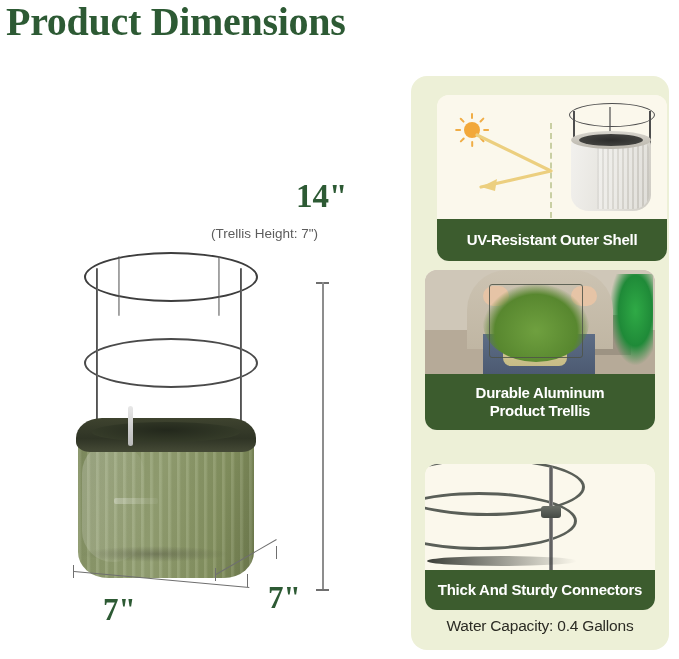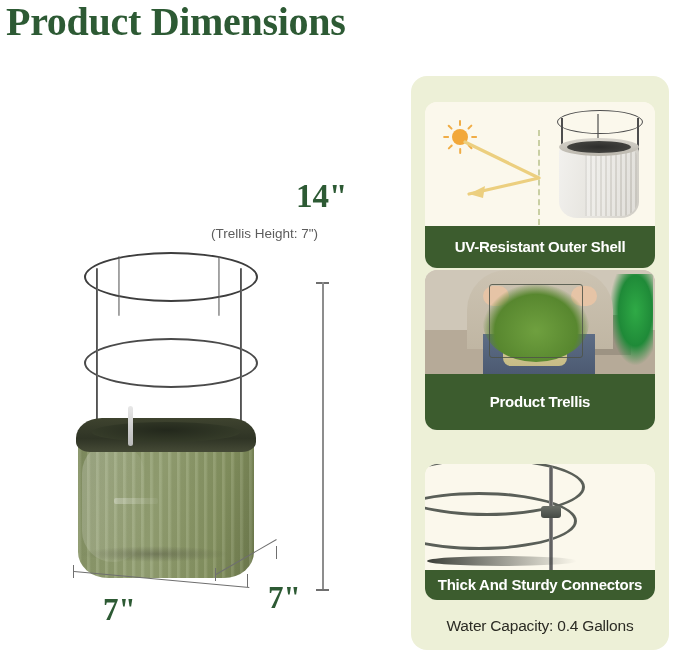--- a/index.html
+++ b/index.html
@@ -279,21 +279,21 @@
   <div class="dim-line" style="left:215px;top:490px;width:130px;height:36px;">
     <div class="tick" style="left:0;top:22px;"></div>
     <div class="seg" style="left:1px;top:28px;width:70px;transform:rotate(-30deg);"></div>
     <div class="tick" style="left:61px;top:0;"></div>
   </div>
   <div class="dim-text" style="left:268px;top:524px;">7"</div>
 </div>
 
 <div id="feature-panel">
 
-  <div class="feature-card" style="top:26px;">
+  <div class="feature-card" style="top:19px;margin-left:12px;">
     <div class="card-media" style="height:124px;">
       <div id="sun">
         <div id="sun-core"></div>
         <div class="sun-ray" style="transform:rotate(0deg);"></div>
         <div class="sun-ray" style="transform:rotate(45deg);"></div>
         <div class="sun-ray" style="transform:rotate(90deg);"></div>
         <div class="sun-ray" style="transform:rotate(135deg);"></div>
         <div class="sun-ray" style="transform:rotate(180deg);"></div>
         <div class="sun-ray" style="transform:rotate(225deg);"></div>
         <div class="sun-ray" style="transform:rotate(270deg);"></div>
@@ -333,34 +333,35 @@
         <div id="c2-person"></div>
         <div id="c2-jeans"></div>
         <div class="c2-hand" style="left:58px;top:16px;"></div>
         <div class="c2-hand" style="left:146px;top:16px;"></div>
         <div id="c2-planter"></div>
         <div id="c2-plant"></div>
         <div id="c2-trellis"></div>
       </div>
     </div>
     <div class="card-caption" style="height:56px;flex-direction:column;">
+      <span>Durable Aluminum</span>
       <span>Product Trellis</span>
     </div>
   </div>
 
   <div class="feature-card" style="top:388px;">
     <div class="card-media" style="height:106px;">
       <div id="c3-bg"></div>
       <div class="c3-ring" style="left:-36px;top:-6px;width:190px;height:52px;"></div>
       <div class="c3-ring" style="left:-44px;top:28px;width:190px;height:52px;"></div>
       <div id="c3-post"></div>
       <div id="c3-conn"></div>
       <div id="c3-shadow"></div>
     </div>
-    <div class="card-caption" style="height:30px;">
+    <div class="card-caption" style="height:40px;">
       <span>Thick And Sturdy Connectors</span>
     </div>
   </div>
 
   <div id="capacity">
     <div>Water Capacity: 0.4 Gallons</div>
   </div>
 </div>
 
 </body></html>

